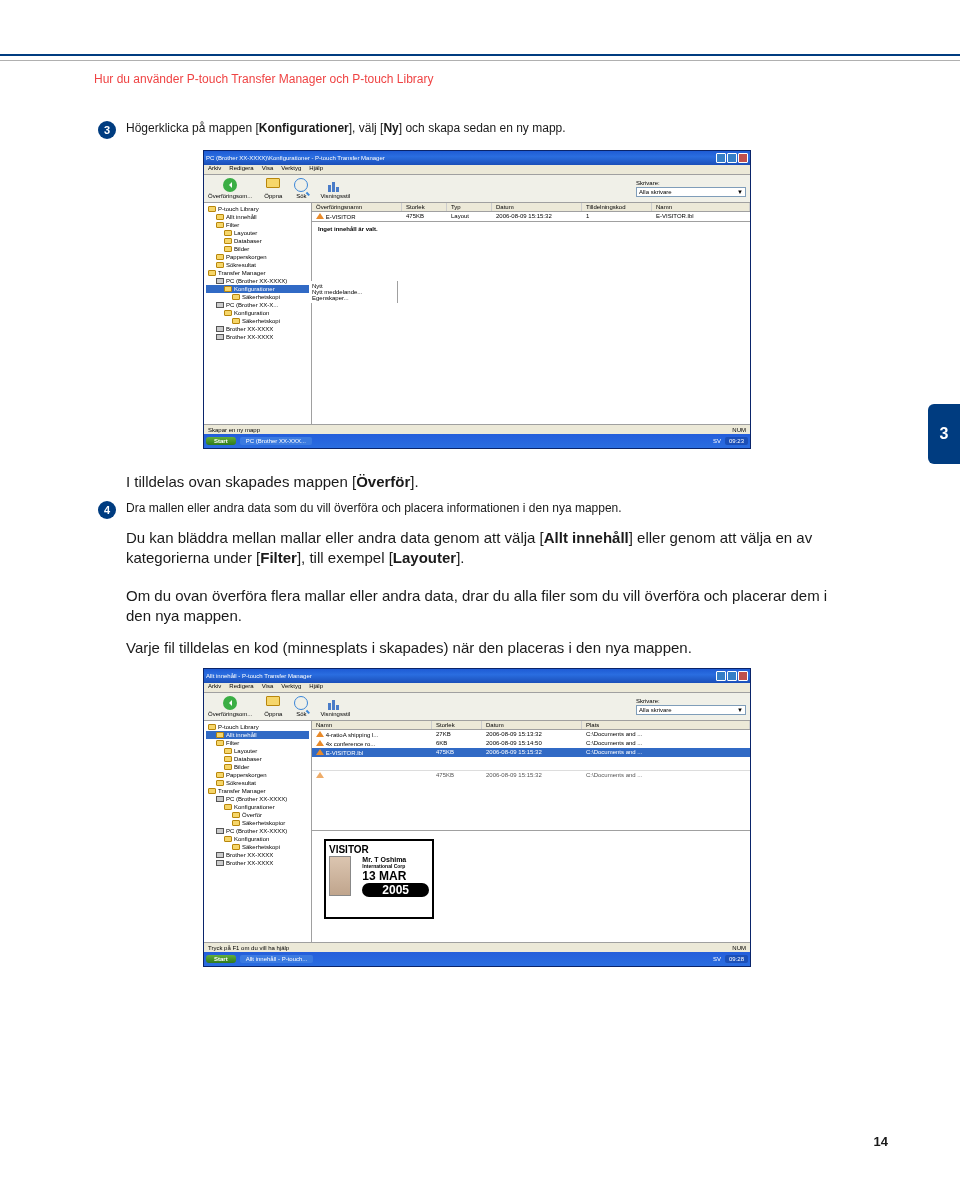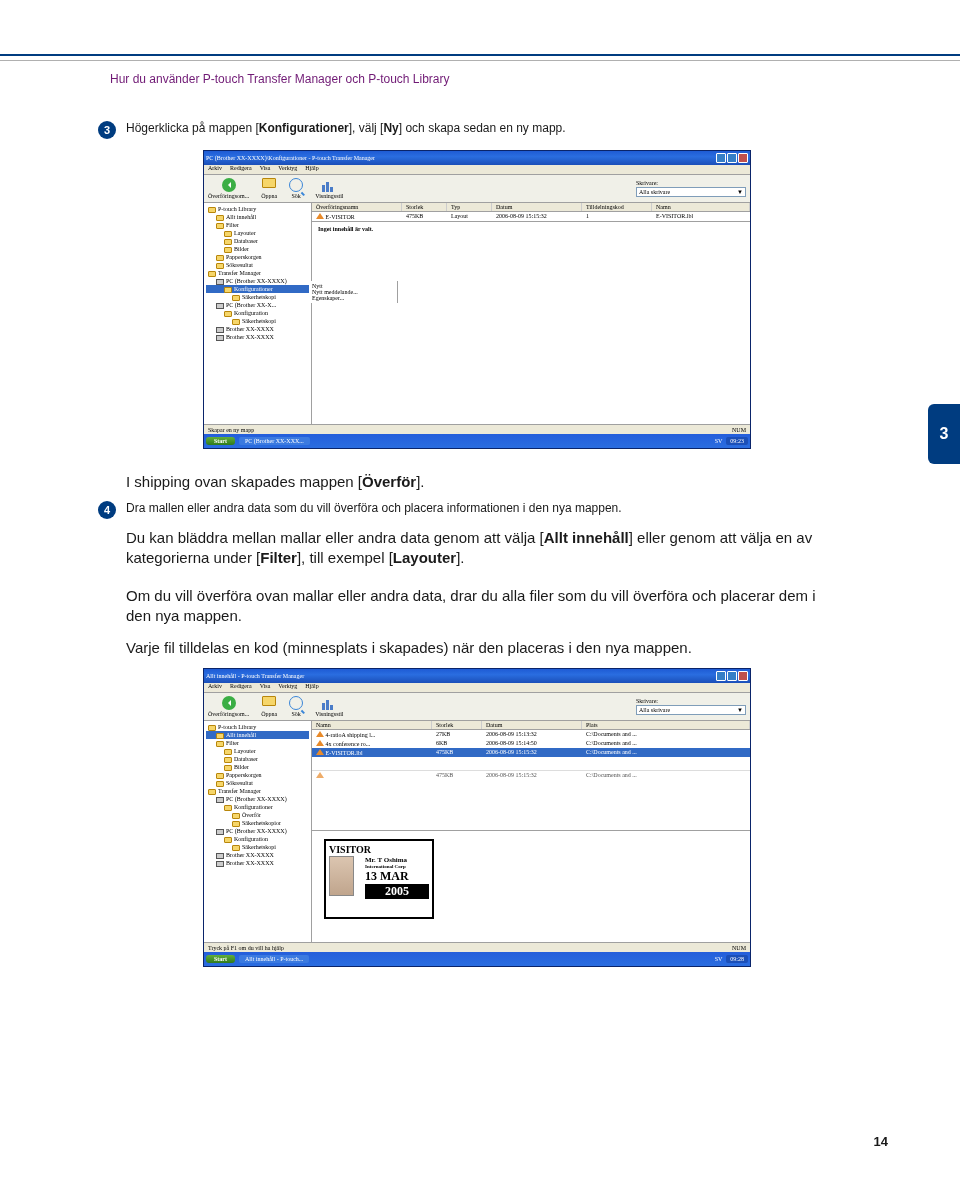--- a/index.html
+++ b/index.html
@@ -9,23 +9,23 @@
     height: 1187px;
     background: #fff;
     position: relative;
     font-size: 13px;
     color: #1a1a1a;
   }
   .header-rule { position: absolute; top: 54px; left: 0; right: 0; height: 2px; background: #003c80; }
   .header-line-thin { position: absolute; top: 60px; left: 0; right: 0; height: 1px; background: #b0b0b0; }
   .page-header {
     position: absolute;
-    top: 72px; left: 110px;
+    top: 72px; left: 94px;
     font-size: 12px;
-    color: #701a75;
+    color: #ef4444;
   }
   .step-row {
     position: absolute;
     left: 98px;
     display: flex;
     align-items: flex-start;
     gap: 10px;
     right: 118px;
   }
   .step-num {
@@ -74,21 +74,20 @@
   .xp-shot {
     position: absolute;
     left: 203px;
     width: 548px;
     height: 299px;
     border: 1px solid #0a246a;
     background: #ece9d8;
     font-size: 6px;
     color: #000;
     overflow: hidden;
-    font-family: Liberation Serif, serif;
   }
   .xp-titlebar {
     height: 14px;
     background: linear-gradient(#1e5bd4, #2a6de0 40%, #1b4fb8);
     display: flex; align-items: center; justify-content: space-between;
     padding: 0 2px;
     color: #fff;
     font-size: 6px;
   }
   .xp-titlebar .btns { display: flex; gap: 1px; }
@@ -162,21 +161,21 @@
     border:2px solid #000; background:#fff; width:110px; height:80px; padding:3px;
     display:flex; flex-direction:column; gap:1px; margin:4px 6px;
   }
   .visitor-card .hdr { font-weight:bold; font-size:10px;}
   .visitor-card .row2 { display:flex; gap:11px; }
   .visitor-card .photo { width:34px;height:40px;border:1px solid #888;background:linear-gradient(#dbc5b0,#c0a58d);}
   .visitor-card .meta { display:flex;flex-direction:column; }
   .visitor-card .name { font-weight:bold; font-size:7px;}
   .visitor-card .corp { font-size:5px; font-weight:bold;}
   .visitor-card .date1 { font-size:12px; font-weight:bold;}
-  .visitor-card .date2 { font-size:12px; font-weight:bold; background:#000; color:#fff; padding:0 20px; width:fit-content;}
+  .visitor-card .date2 { font-size:12px; font-weight:bold; background:#000; color:#fff; padding:0 20px; width:fit-content;border-radius:7px;}
 
   .xp-list .rows-scroll{height:40px;overflow:hidden;}
 </style>
 </head>
 <body>
 
 <div class="header-rule"></div>
 <div class="header-line-thin"></div>
 <div class="page-header">Hur du använder P-touch Transfer Manager och P-touch Library</div>
 
@@ -290,33 +289,33 @@
     <div class="sys">
       <span>SV</span>
       <span class="clock">09:23</span>
     </div>
   </div>
 </div>
 
 <div class="section-badge">3</div>
 
 <div class="body-para" style="top:472px;">
-  <span>I shipping ovan skapades mappen [</span><b>Överför</b><span>].</span>
+  <span>I tilldelas ovan skapades mappen [</span><b>Överför</b><span>].</span>
 </div>
 
 <div class="step-row" style="top:500px;">
   <div class="step-num">4</div>
   <div class="step-text">Dra mallen eller andra data som du vill överföra och placera informationen i den nya mappen.</div>
 </div>
 
 <div class="body-para" style="top:528px;">
   <span>Du kan bläddra mellan mallar eller andra data genom att välja [</span><b>Allt innehåll</b><span>] eller genom att välja en av kategorierna under [</span><b>Filter</b><span>], till exempel [</span><b>Layouter</b><span>].</span>
 </div>
 
-<div class="body-para" style="top:586px;">Om du vill överföra ovan mallar eller andra data, drar du alla filer som du vill överföra och placerar dem i den nya mappen.</div>
+<div class="body-para" style="top:586px;">Om du ovan överföra flera mallar eller andra data, drar du alla filer som du vill överföra och placerar dem i den nya mappen.</div>
 <div class="body-para" style="top:638px;">Varje fil tilldelas en kod (minnesplats i skapades) när den placeras i den nya mappen.</div>
 
 <div class="xp-shot" id="shot2" style="top:668px;">
   <div class="xp-titlebar">
     <span>Allt innehåll - P-touch Transfer Manager</span>
     <div class="btns">
       <div class="btn min"></div>
       <div class="btn max"></div>
       <div class="btn"></div>
     </div>

